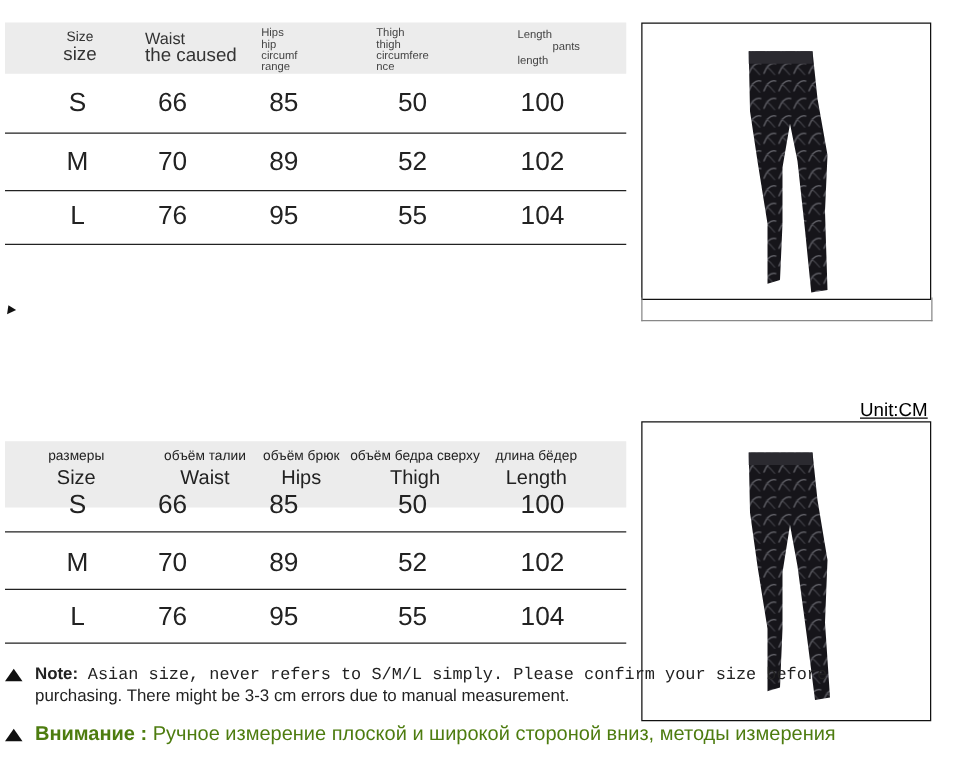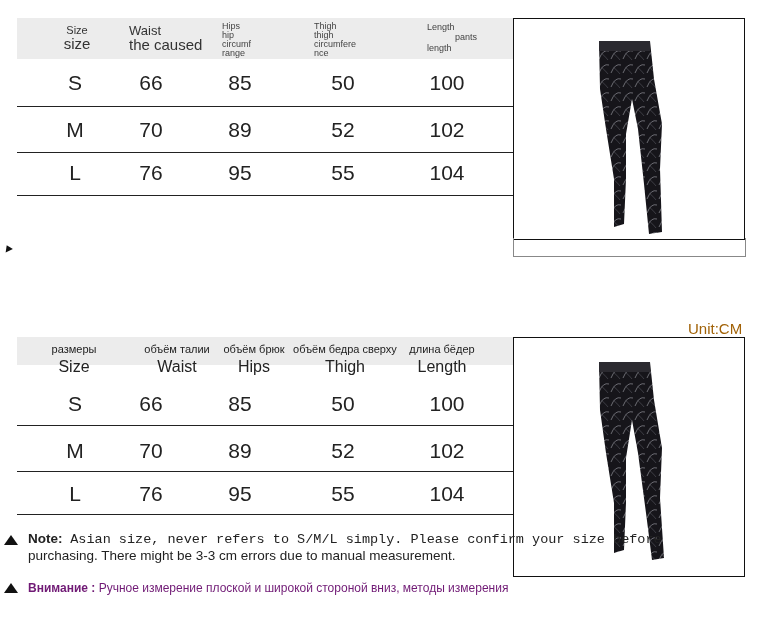--- a/index.html
+++ b/index.html
@@ -1,17 +1,17 @@
 <!DOCTYPE html>
 <html><head>
 <meta charset="utf-8">
 <style>
   html, body { margin:0; padding:0; background:#ffffff; }
   body { width:772px; height:623px; position:relative; overflow:hidden; font-family:"Liberation Sans", sans-serif; color:#222; }
-  .table { position:absolute; left:17px; width:497px; }
+  .table { position:absolute; left:4px; width:497px; }
   .thead { position:absolute; left:0; top:0; width:497px; background:#ececec; }
   .th { position:absolute; top:0; text-align:center; }
   .row { position:absolute; left:0; width:497px; }
   .row .cell { position:absolute; text-align:center; font-size:21px; color:#222; }
   .rule { position:absolute; left:0; width:497px; height:1px; background:#222; }
   .photo { position:absolute; border:1px solid #111; background:#fff; }
   .pants { position:absolute; }
   .small-en { font-size:9px; line-height:9px; color:#444; text-align:left; }
   .tri { display:inline-block; width:0; height:0; border-left:7px solid transparent; border-right:7px solid transparent; border-bottom:10px solid #111; }
 </style>
@@ -87,24 +87,24 @@
     <path d="M85 22 L136 22 L140 60 L148 105 L146 150 L148 213 L135 215 L130 165 L124 110 L118 80 L112 115 L112 160 L110 205 L100 208 L100 160 L92 110 L86 70 Z" fill="url(#fl1)"></path>
     <rect x="85" y="22" width="51" height="10" fill="#2b2a30"></rect>
   </svg>
 </div>
 <div style="position:absolute; left:513px; top:238px; width:231px; height:18px; border:1px solid #888; border-top:none;"></div>
 
 <div style="position:absolute; left:4px; top:235px; width:768px; height:14px; white-space:nowrap;">
   <span style="display:inline-block; width:0; height:0; border-left:4px solid transparent; border-right:4px solid transparent; border-bottom:6px solid #111; transform:rotate(-25deg); margin-right:2px; vertical-align:-2px;"></span>
 </div>
 
-<div style="position:absolute; left:688px; top:320px; font-size:15px; color:#a16207;">Unit:CM</div>
+<div style="position:absolute; left:688px; top:320px; font-size:15px; color:#000000;text-decoration:underline;">Unit:CM</div>
 
 <div class="table" style="top:337px; height:180px;">
-  <div class="thead" style="height:28px;">
+  <div class="thead" style="height:53px;margin-top:16px;">
     <div class="th" style="left:22px; width:70px;">
       <div style="font-size:11px; margin-top:6px; color:#222;">размеры</div>
       <div style="font-size:16px; margin-top:3px; color:#222;">Size</div>
     </div>
     <div class="th" style="left:110px; width:100px;">
       <div style="font-size:11px; margin-top:6px; color:#222;">объём талии</div>
       <div style="font-size:16px; margin-top:3px; color:#222;">Waist</div>
     </div>
     <div class="th" style="left:197px; width:80px;">
       <div style="font-size:11px; margin-top:6px; color:#222; white-space:nowrap;">объём брюк</div>
@@ -166,17 +166,17 @@
   <span class="tri" style="position:absolute; left:0; top:4px;"></span>
   <div style="position:absolute; left:24px; top:0; width:490px; font-size:13.5px; line-height:16px; color:#222; white-space:nowrap;">
     <span style="font-weight:bold;">Note:</span>
     <span style="margin-left:4px;font-family:Liberation Mono, monospace;">Asian size, never refers to S/M/L simply. Please confirm your size before</span>
     <div>purchasing. There might be 3-3 cm errors due to manual measurement.</div>
   </div>
 </div>
 
 <div style="position:absolute; left:4px; top:579px; width:510px;">
   <span class="tri" style="position:absolute; left:0; top:4px;"></span>
-  <div style="position:absolute; left:24px; top:0; width:490px; font-size:12px; line-height:18px; color:#701a75; white-space:nowrap;">
+  <div style="position:absolute; left:24px; top:0; width:490px; font-size:16px; line-height:18px; color:#4d7c0f; white-space:nowrap;">
     <span style="font-weight:bold;">Внимание :</span>
     <span>Ручное измерение плоской и широкой стороной вниз, методы измерения</span>
   </div>
 </div>
 
 </body></html>

